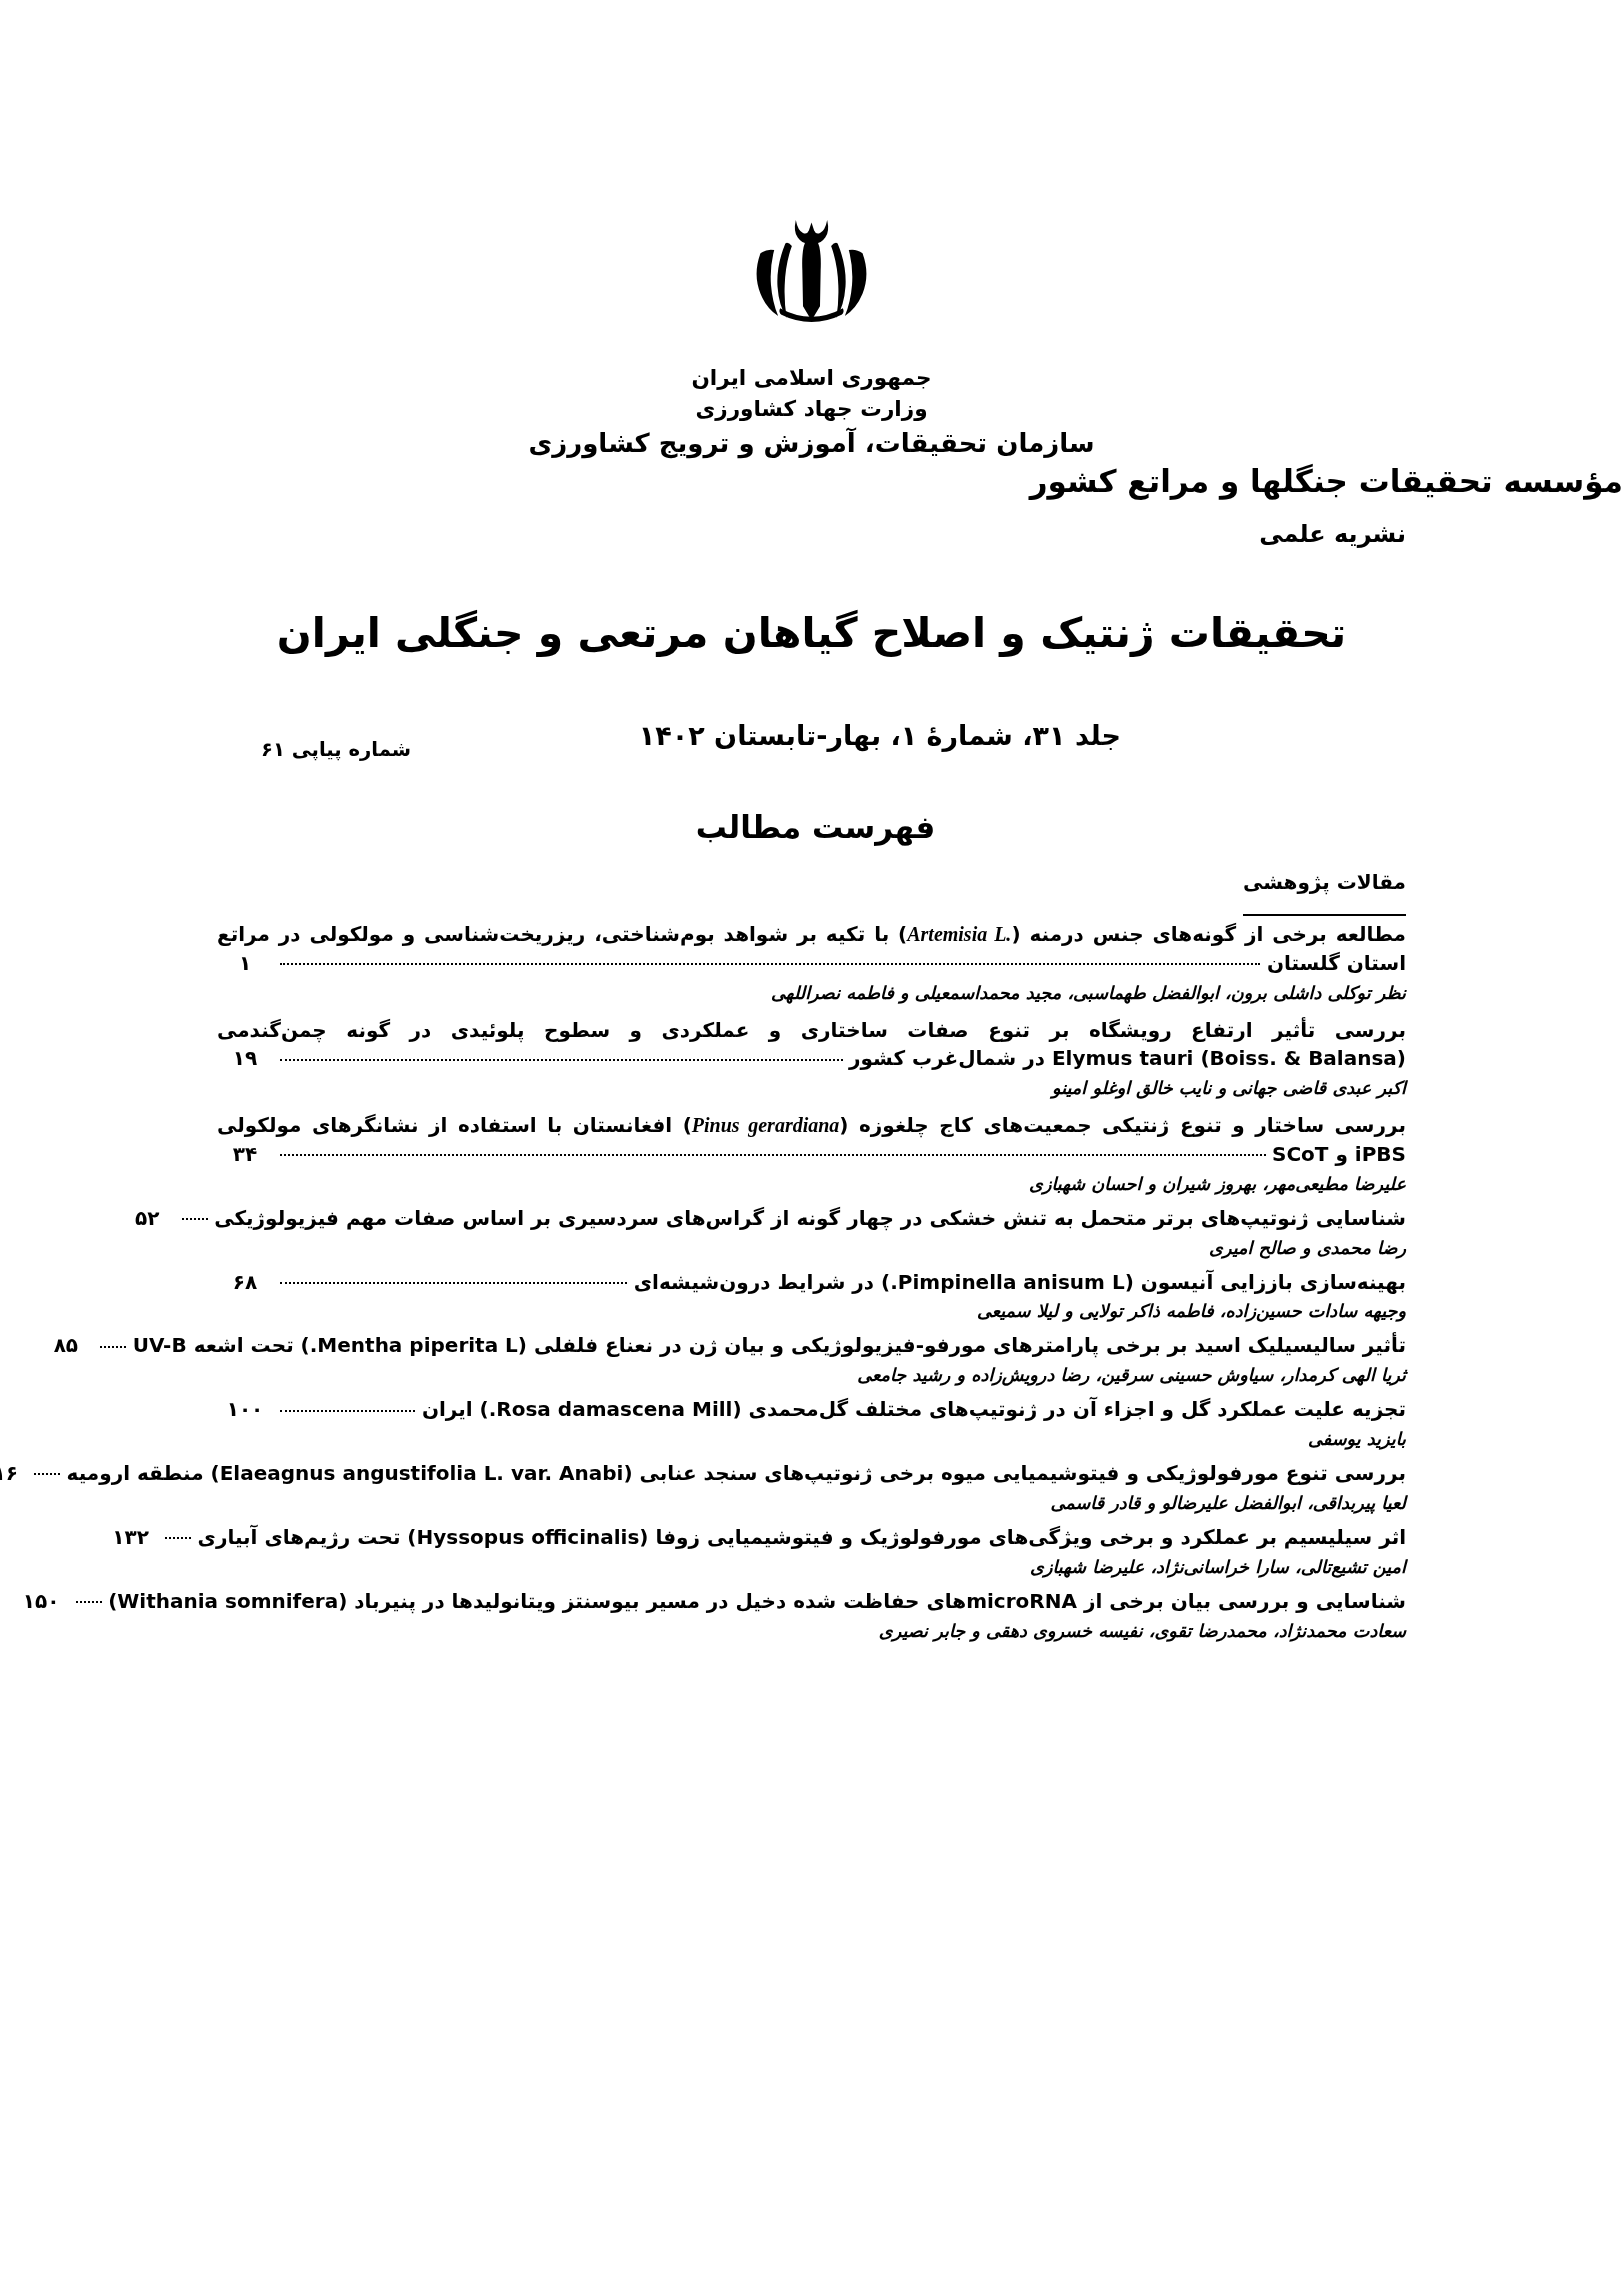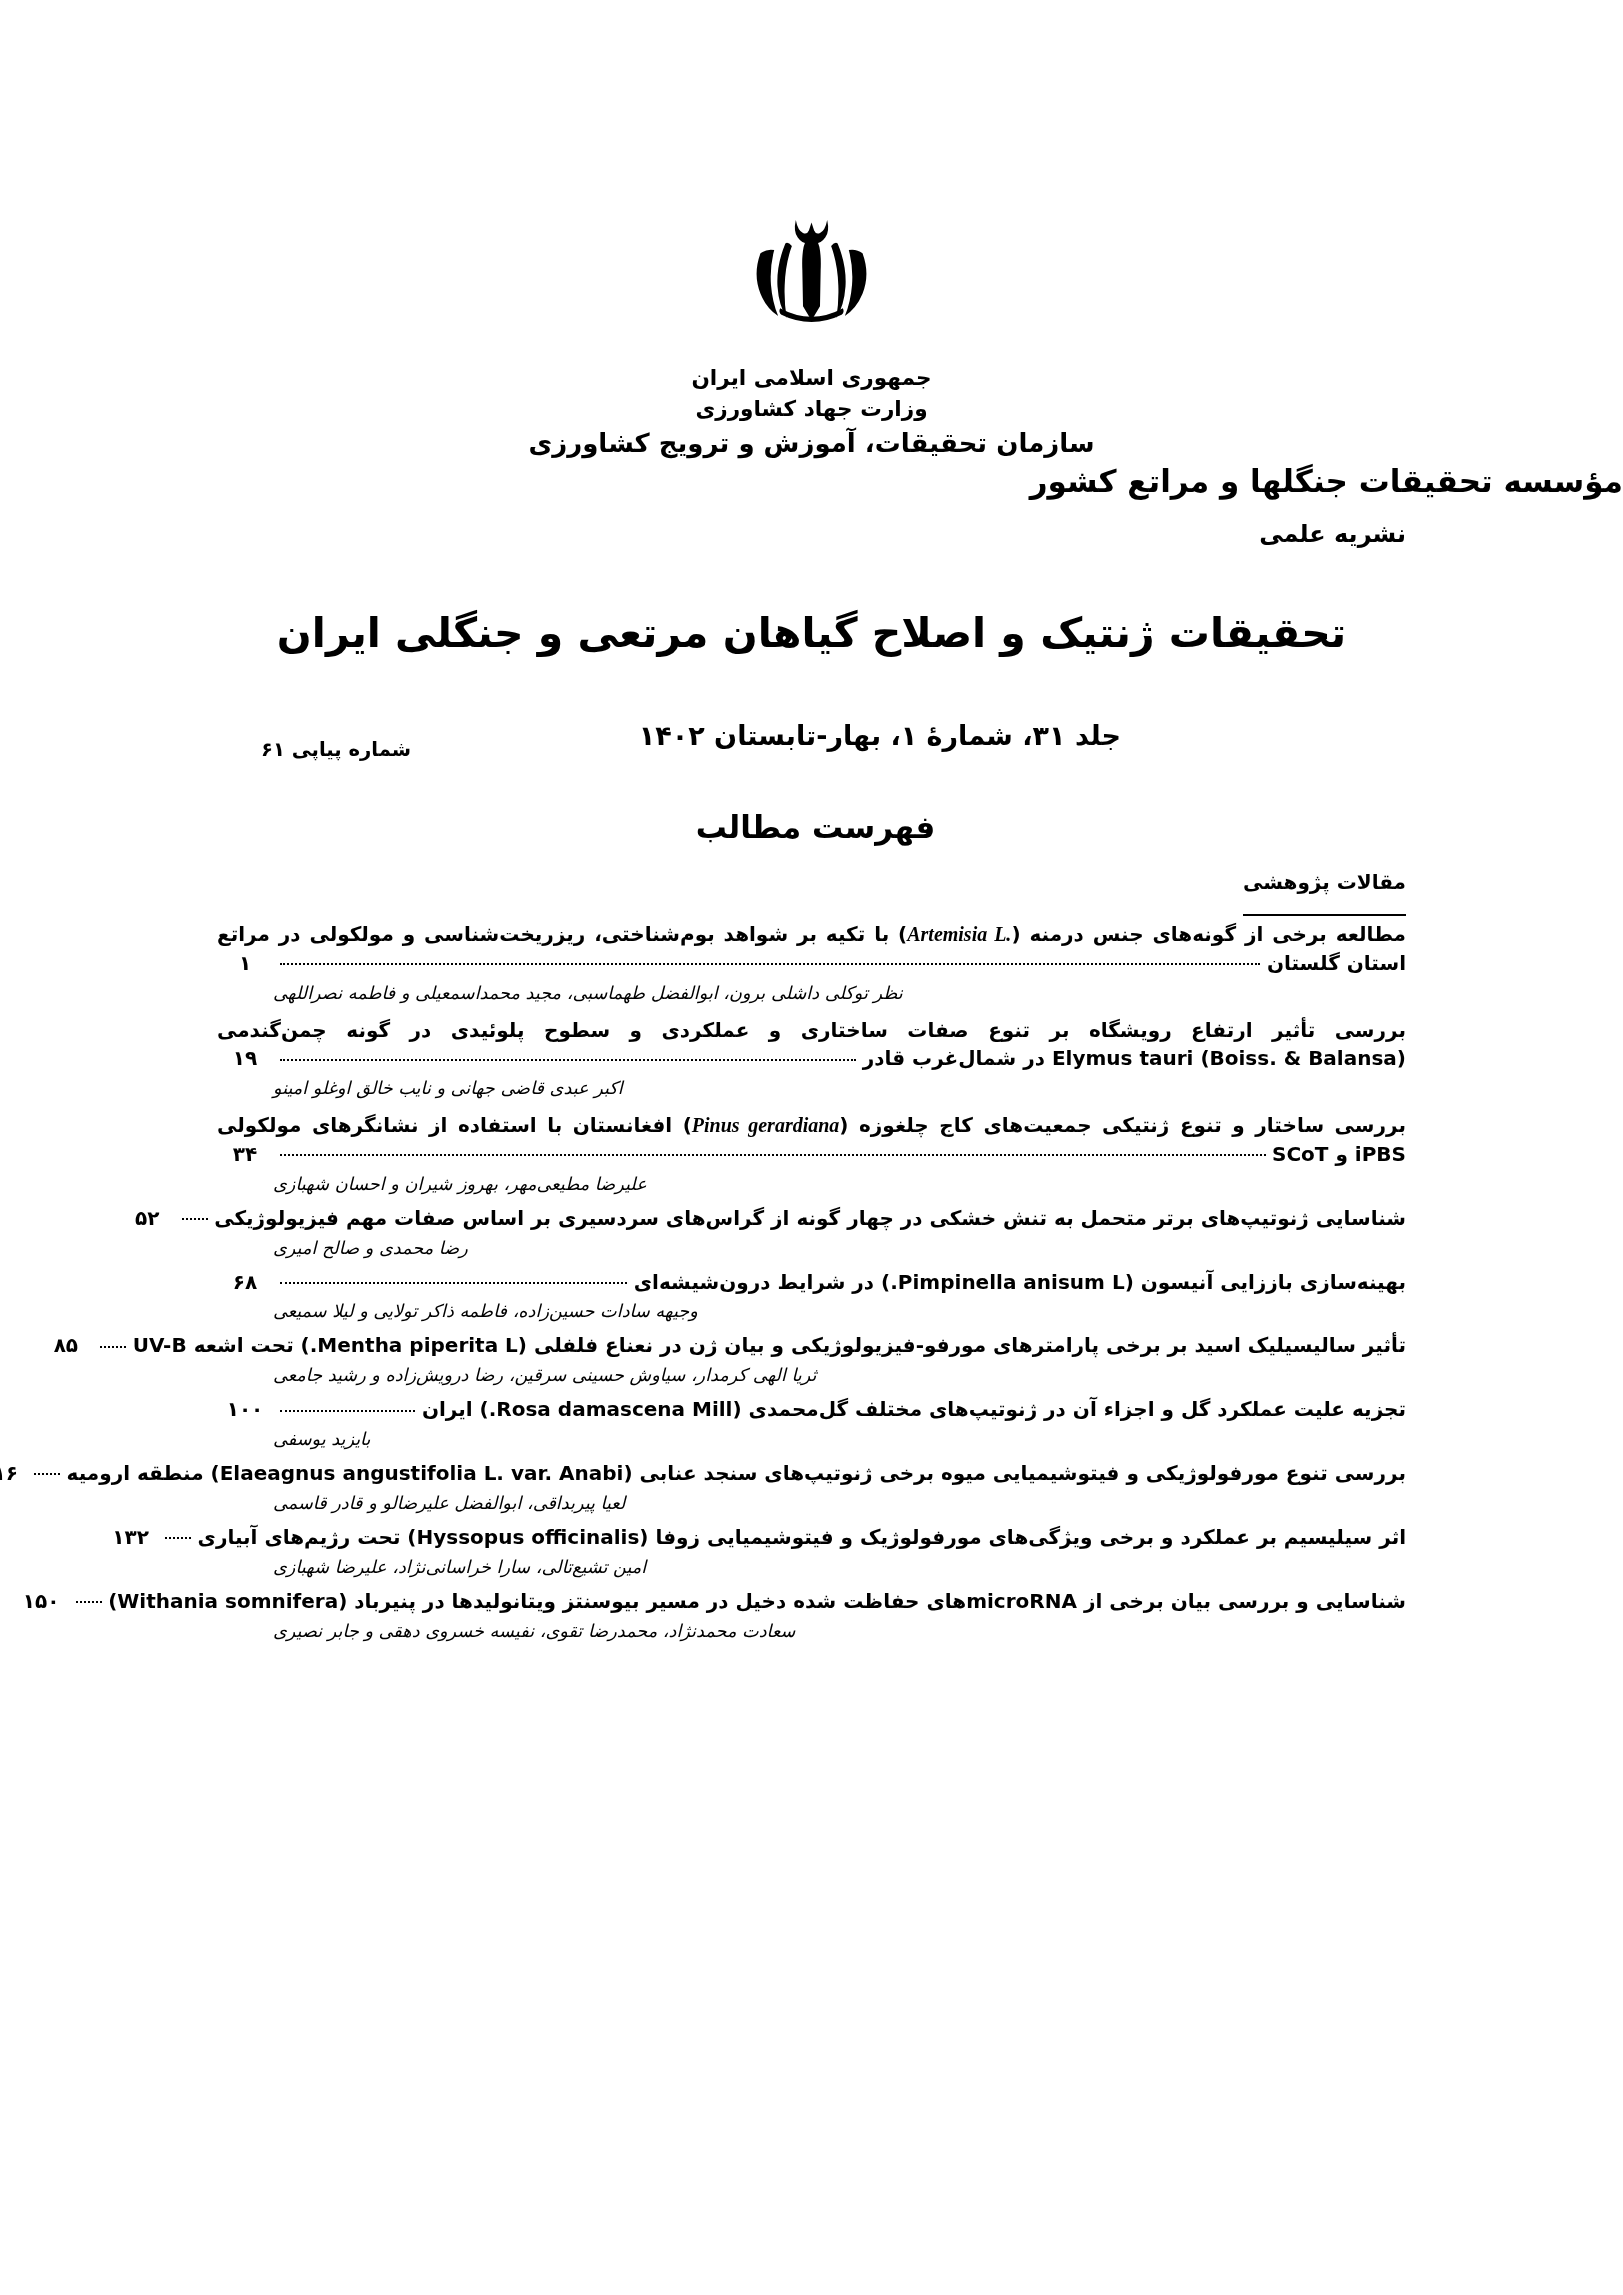--- a/index.html
+++ b/index.html
@@ -180,22 +180,22 @@
     flex: 0 0 56px;
     text-align: center;
     font-size: 20px;
     font-weight: bold;
     white-space: nowrap;
   }
 
   .toc-authors {
     font-size: 17.7px;
     font-style: italic;
-    font-weight: normal;
-    text-align: left;
+    font-weight: bold;
+    text-align: right;
     margin-top: 5.9px;
     margin-bottom: 2.6px;
     padding-left: 56px;
     line-height: 1.4;
   }
 </style>
 </head>
 <body>
 
 <div class="page">
@@ -255,21 +255,21 @@
         <span class="pageno">۱</span>
       </div>
       <div class="toc-authors">نظر توکلی داشلی برون، ابوالفضل طهماسبی، مجید محمداسمعیلی و فاطمه نصراللهی</div>
     </div>
 
     <div class="toc-entry">
       <div class="toc-title">
         <span>بررسی تأثیر ارتفاع رویشگاه بر تنوع صفات ساختاری و عملکردی و سطوح پلوئیدی در گونه چمن‌گندمی</span>
       </div>
       <div class="toc-tail">
-        <span class="tail-text"><span class="sci">Elymus tauri</span> <span class="rom">(Boiss. &amp; Balansa)</span> <span>در شمال‌غرب قادر</span></span>
+        <span class="tail-text"><span class="sci">Elymus tauri</span> <span class="rom">(Boiss. &amp; Balansa)</span> <span>در شمال‌غرب کشور</span></span>
         <span class="leader"></span>
         <span class="pageno">۱۹</span>
       </div>
       <div class="toc-authors">اکبر عبدی قاضی جهانی و نایب خالق اوغلو امینو</div>
     </div>
 
     <div class="toc-entry">
       <div class="toc-title">
         <span>بررسی ساختار و تنوع ژنتیکی جمعیت‌های کاج چلغوزه (</span><span class="sci">Pinus gerardiana</span><span>) افغانستان با استفاده از نشانگرهای مولکولی</span>
       </div>

